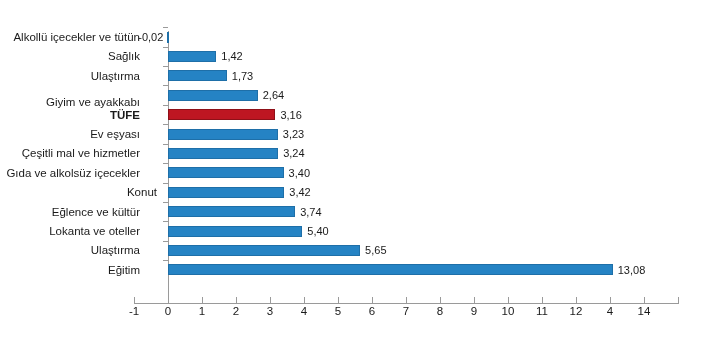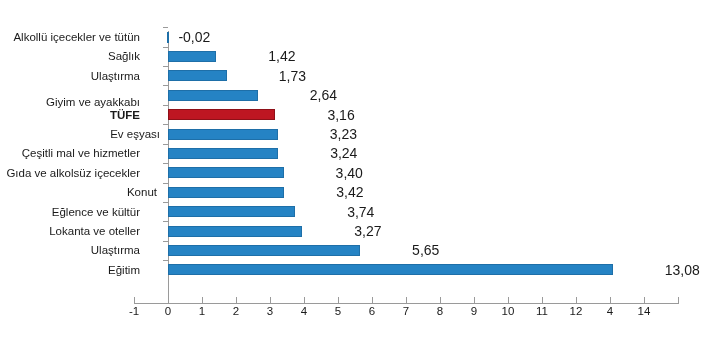--- a/index.html
+++ b/index.html
@@ -59,25 +59,24 @@
     background: #2583C4;
     border: 1px solid #1E6FA8;
   }
   .bar.accent {
     background: #BE1622;
     border: 1px solid #8E1018;
   }
 
   .val-label {
     position: absolute;
-    font-size: 14px;
+    font-size: 11px;
     line-height: 12px;
     color: #1a1a1a;
     white-space: nowrap;
-    margin-left: 47px;
   }
   .val-label.highlight {
     font-weight: normal;
   }
 
   
   .axis-x-line {
     position: absolute;
     left: 134px;
     top: 303px;
@@ -180,21 +179,21 @@
         <div class="xtick-label" style="left: 644px;">14</div>
         <div class="xtick-label" style="left: 678px; margin-top: 48px;">15</div>
       </div>
 
     <div id="catlabels">
         <div class="cat-label" style="left: 0px; width: 140px; right: auto; top: 31px;">Alkollü içecekler ve tütün</div>
         <div class="cat-label" style="left: 0px; width: 140px; right: auto; top: 50.4px;">Sağlık</div>
         <div class="cat-label" style="left: 0px; width: 140px; right: auto; top: 69.8px;">Ulaştırma</div>
         <div class="cat-label" style="left: 0px; width: 140px; right: auto; top: 89.2px; margin-top: 7px;">Giyim ve ayakkabı</div>
         <div class="cat-label highlight" style="left: 0px; width: 140px; right: auto; top: 108.6px;">TÜFE</div>
-        <div class="cat-label" style="left: 0px; width: 140px; right: auto; top: 128px; padding-left: 20px;">Ev eşyası</div>
+        <div class="cat-label" style="left: 0px; width: 140px; right: auto; top: 128px;">Ev eşyası</div>
         <div class="cat-label" style="left: 0px; width: 140px; right: auto; top: 147.4px;">Çeşitli mal ve hizmetler</div>
         <div class="cat-label" style="left: 0px; width: 140px; right: auto; top: 166.8px;">Gıda ve alkolsüz içecekler</div>
         <div class="cat-label" style="left: 17px; width: 140px; right: auto; top: 186.2px;">Konut</div>
         <div class="cat-label" style="left: 0px; width: 140px; right: auto; top: 205.6px;">Eğlence ve kültür</div>
         <div class="cat-label" style="left: 0px; width: 140px; right: auto; top: 225px;">Lokanta ve oteller</div>
         <div class="cat-label" style="left: 0px; width: 140px; right: auto; top: 244.4px;">Ulaştırma</div>
         <div class="cat-label" style="left: 0px; width: 140px; right: auto; top: 263.8px;">Eğitim</div>
       </div>
     <div id="bars">
         <div class="bar neg" style="left: 167.32px; width: 1.5px; top: 31.5px;"></div>
@@ -215,19 +214,19 @@
         <div class="val-label" style="top: 31px; left: 127.32px; width: 36px; text-align: right;">-0,02</div>
         <div class="val-label" style="top: 50.4px; left: 221.28px;">1,42</div>
         <div class="val-label" style="top: 69.8px; left: 231.82px;">1,73</div>
         <div class="val-label" style="top: 89.2px; left: 262.76px;">2,64</div>
         <div class="val-label highlight" style="top: 108.6px; left: 280.44px;">3,16</div>
         <div class="val-label" style="top: 128px; left: 282.82px;">3,23</div>
         <div class="val-label" style="top: 147.4px; left: 283.16px;">3,24</div>
         <div class="val-label" style="top: 166.8px; left: 288.6px;">3,40</div>
         <div class="val-label" style="top: 186.2px; left: 289.28px;">3,42</div>
         <div class="val-label" style="top: 205.6px; left: 300.16px;">3,74</div>
-        <div class="val-label" style="top: 225px; left: 307.3px;">3,27</div>
+        <div class="val-label" style="top: 225px; left: 307.3px;">5,40</div>
         <div class="val-label" style="top: 244.4px; left: 365.1px;">5,65</div>
         <div class="val-label" style="top: 263.8px; left: 617.72px;">13,08</div>
       </div>
 
   </div>
 </div>
 
 </body></html>

